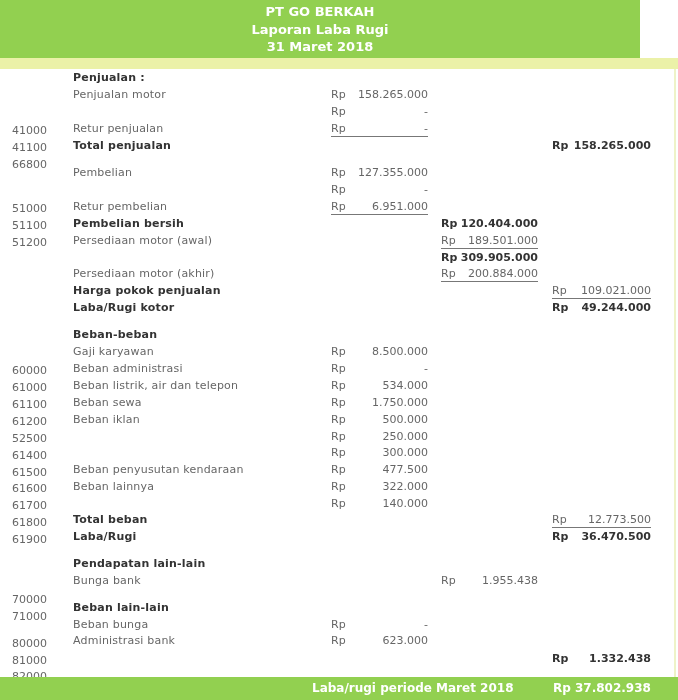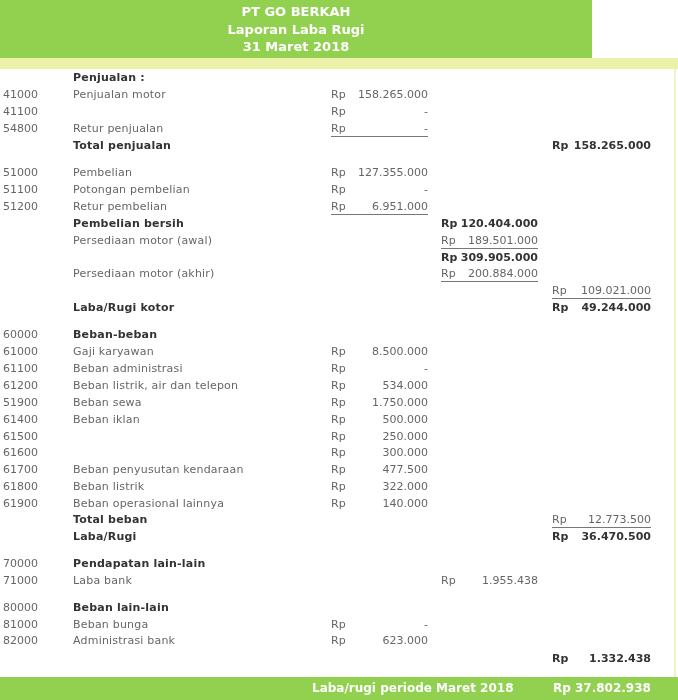--- a/index.html
+++ b/index.html
@@ -1,24 +1,24 @@
 <!DOCTYPE html>
 <html><head>
   <meta charset="utf-8">
   <style>
     html, body { margin:0; padding:0; }
     body { width:678px; height:700px; background:#ffffff; position:relative; overflow:hidden;
       font-family:"DejaVu Sans", sans-serif; color:#555; }
-    .header { position:absolute; left:0; top:0; width:592px; height:58px; background:#92d050;
+    .header { position:absolute; left:0; top:0; width:640px; height:58px; background:#92d050;
       color:#fff; text-align:center; font-weight:bold; font-size:13px; line-height:16px; padding-top:3px; box-sizing:border-box; }
     .header div { height:17.5px; line-height:17.5px; }
     .subband { position:absolute; left:0; top:58px; width:678px; height:11px; background:#ebf1a8; }
     .rborder { position:absolute; right:2px; top:69px; width:2px; height:608px; background:#eef3c8; }
     .row { position:absolute; left:0; width:536px; height:17px; font-size:11px; line-height:17px; }
-    .code { position:absolute; left:3px; color:#666; }
+    .code { position:absolute; left:12px; color:#666;margin-top:36px; }
     .label { position:absolute; left:73px; color:#666; letter-spacing:0.2px; }
     .label.bold { font-weight:bold; color:#333; }
     .cell { position:absolute; height:15px; line-height:15px; top:1px; }
     .cell .rp { position:absolute; left:0; }
     .cell .amt { position:absolute; right:0; }
     .c1 { left:331px; width:97px; color:#666; }
     .c2 { left:441px; width:97px; color:#666; }
     .c3 { left:552px; width:99px; color:#666; }
     .cell.bold { font-weight:bold; color:#333; }
     .cell.ul { border-bottom:1px solid #777; }
@@ -50,21 +50,21 @@
     </span>
 </div>
 <div class="row" style="top:103px">
   <span class="code">41100</span>
   <span class="cell c1">
       <span class="rp">Rp</span>
       <span class="amt">-</span>
     </span>
 </div>
 <div class="row" style="top:120px">
-  <span class="code">54800</span>
+  <span class="code">66800</span>
   <span class="label">Retur penjualan</span>
   <span class="cell c1 ul">
       <span class="rp">Rp</span>
       <span class="amt">-</span>
     </span>
 </div>
 <div class="row" style="top:137px">
   <span class="label bold">Total penjualan</span>
   <span class="cell c3 bold">
       <span class="rp">Rp</span>
@@ -75,21 +75,20 @@
 <div class="row" style="top:164px">
   <span class="code">51000</span>
   <span class="label">Pembelian</span>
   <span class="cell c1">
       <span class="rp">Rp</span>
       <span class="amt">127.355.000</span>
     </span>
 </div>
 <div class="row" style="top:181px">
   <span class="code">51100</span>
-  <span class="label">Potongan pembelian</span>
   <span class="cell c1">
       <span class="rp">Rp</span>
       <span class="amt">-</span>
     </span>
 </div>
 <div class="row" style="top:198px">
   <span class="code">51200</span>
   <span class="label">Retur pembelian</span>
   <span class="cell c1 ul">
       <span class="rp">Rp</span>
@@ -117,20 +116,21 @@
     </span>
 </div>
 <div class="row" style="top:265px">
   <span class="label">Persediaan motor (akhir)</span>
   <span class="cell c2 ul">
       <span class="rp">Rp</span>
       <span class="amt">200.884.000</span>
     </span>
 </div>
 <div class="row" style="top:282px">
+  <span class="label bold">Harga pokok penjualan</span>
   <span class="cell c3 ul">
       <span class="rp">Rp</span>
       <span class="amt">109.021.000</span>
     </span>
 </div>
 <div class="row" style="top:299px">
   <span class="label bold">Laba/Rugi kotor</span>
   <span class="cell c3 bold">
       <span class="rp">Rp</span>
       <span class="amt">49.244.000</span>
@@ -159,21 +159,21 @@
 </div>
 <div class="row" style="top:377px">
   <span class="code">61200</span>
   <span class="label">Beban listrik, air dan telepon</span>
   <span class="cell c1">
       <span class="rp">Rp</span>
       <span class="amt">534.000</span>
     </span>
 </div>
 <div class="row" style="top:394px">
-  <span class="code">51900</span>
+  <span class="code">52500</span>
   <span class="label">Beban sewa</span>
   <span class="cell c1">
       <span class="rp">Rp</span>
       <span class="amt">1.750.000</span>
     </span>
 </div>
 <div class="row" style="top:411px">
   <span class="code">61400</span>
   <span class="label">Beban iklan</span>
   <span class="cell c1">
@@ -198,29 +198,28 @@
 <div class="row" style="top:461px">
   <span class="code">61700</span>
   <span class="label">Beban penyusutan kendaraan</span>
   <span class="cell c1">
       <span class="rp">Rp</span>
       <span class="amt">477.500</span>
     </span>
 </div>
 <div class="row" style="top:478px">
   <span class="code">61800</span>
-  <span class="label">Beban listrik</span>
+  <span class="label">Beban lainnya</span>
   <span class="cell c1">
       <span class="rp">Rp</span>
       <span class="amt">322.000</span>
     </span>
 </div>
 <div class="row" style="top:495px">
   <span class="code">61900</span>
-  <span class="label">Beban operasional lainnya</span>
   <span class="cell c1">
       <span class="rp">Rp</span>
       <span class="amt">140.000</span>
     </span>
 </div>
 <div class="row" style="top:511px">
   <span class="label bold">Total beban</span>
   <span class="cell c3 ul">
       <span class="rp">Rp</span>
       <span class="amt">12.773.500</span>
@@ -233,21 +232,21 @@
       <span class="amt">36.470.500</span>
     </span>
 </div>
 
 <div class="row" style="top:555px">
   <span class="code">70000</span>
   <span class="label bold">Pendapatan lain-lain</span>
 </div>
 <div class="row" style="top:572px">
   <span class="code">71000</span>
-  <span class="label">Laba bank</span>
+  <span class="label">Bunga bank</span>
   <span class="cell c2">
       <span class="rp">Rp</span>
       <span class="amt">1.955.438</span>
     </span>
 </div>
 
 <div class="row" style="top:599px">
   <span class="code">80000</span>
   <span class="label bold">Beban lain-lain</span>
 </div>

